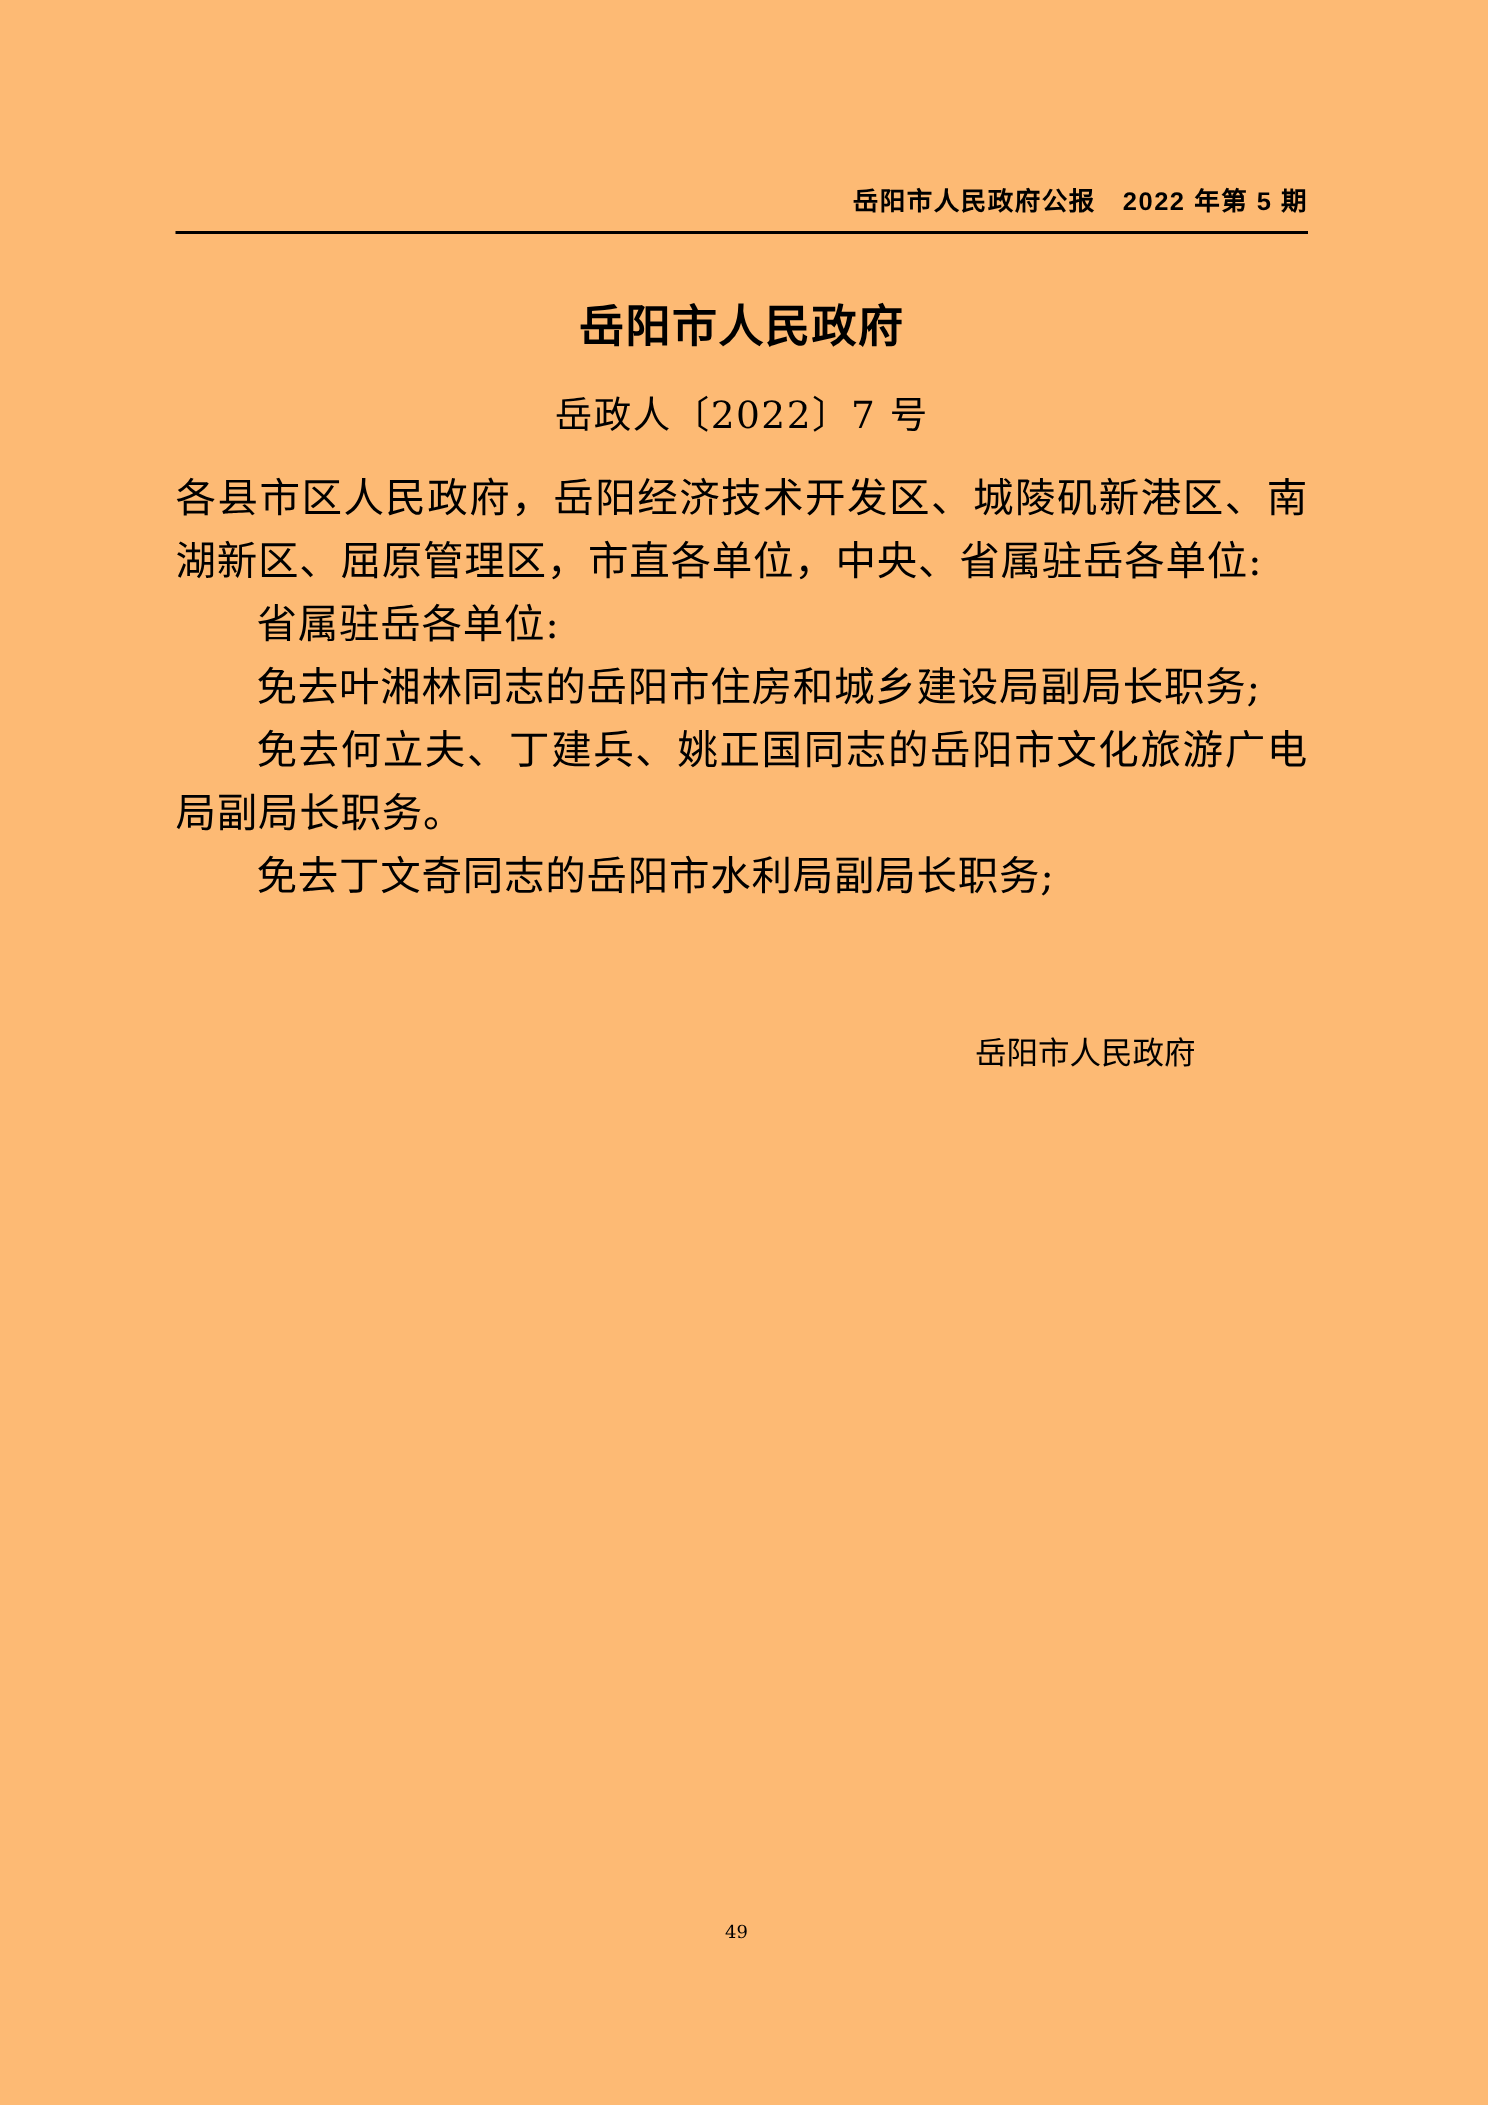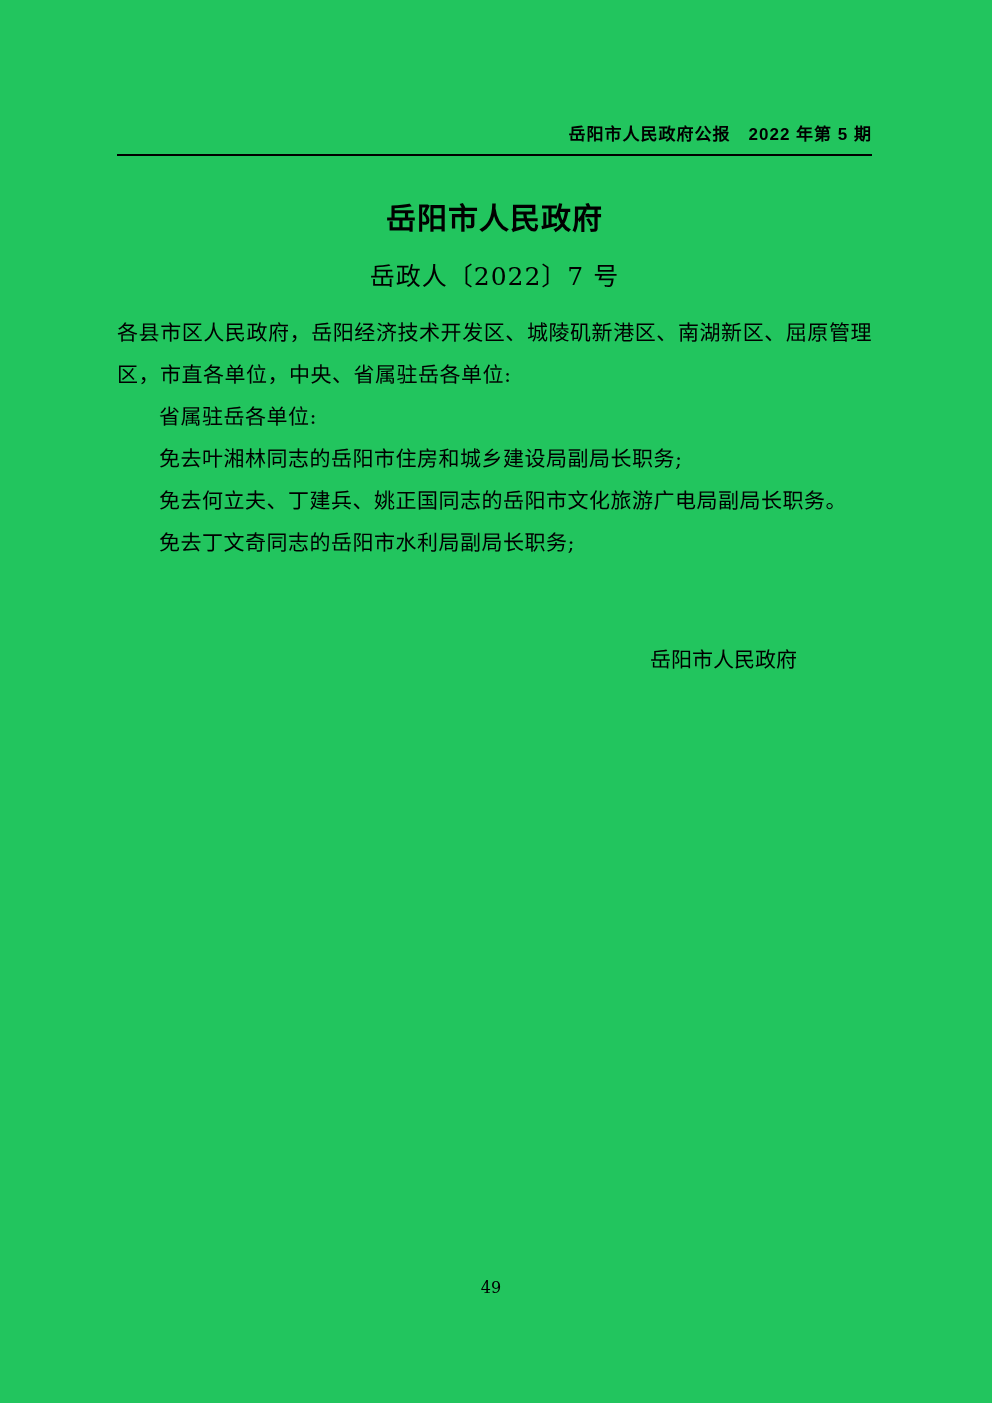--- a/index.html
+++ b/index.html
@@ -4,21 +4,21 @@
 <style>
   html, body {
     margin: 0;
     padding: 0;
     background: #ffffff;
   }
   .page {
     position: relative;
     width: 992px;
     height: 1403px;
-    background: #22c55e;
+    background: #fdba74;
     color: #000000;
     overflow: hidden;
     font-family: "DejaVu Serif", serif;
   }
   .content {
     padding-left: 117px;
     padding-right: 120px;
   }
   
   .page-header {
@@ -46,21 +46,21 @@
   .doc-number {
     margin-top: 20px;
     text-align: center;
     font-size: 25px;
     line-height: 30px;
     letter-spacing: 1px;
   }
   
   .doc-body {
     margin-top: 20px;
-    font-size: 21px;
+    font-size: 27px;
     line-height: 42px;
     text-align: justify;
     letter-spacing: 0.5px;
   }
   .doc-body p {
     margin: 0;
   }
   .doc-body p.indent {
     text-indent: 2em;
   }
@@ -78,21 +78,21 @@
     text-align: right;
     padding-right: 34px;
   }
   
   .page-number {
     position: absolute;
     top: 1278px;
     left: 0;
     right: 10px;
     text-align: center;
-    font-size: 16px;
+    font-size: 12px;
     line-height: 20px;
   }
 </style>
 </head>
 <body>
 
 <div class="page">
   <div class="content">
 
     <div class="page-header">

